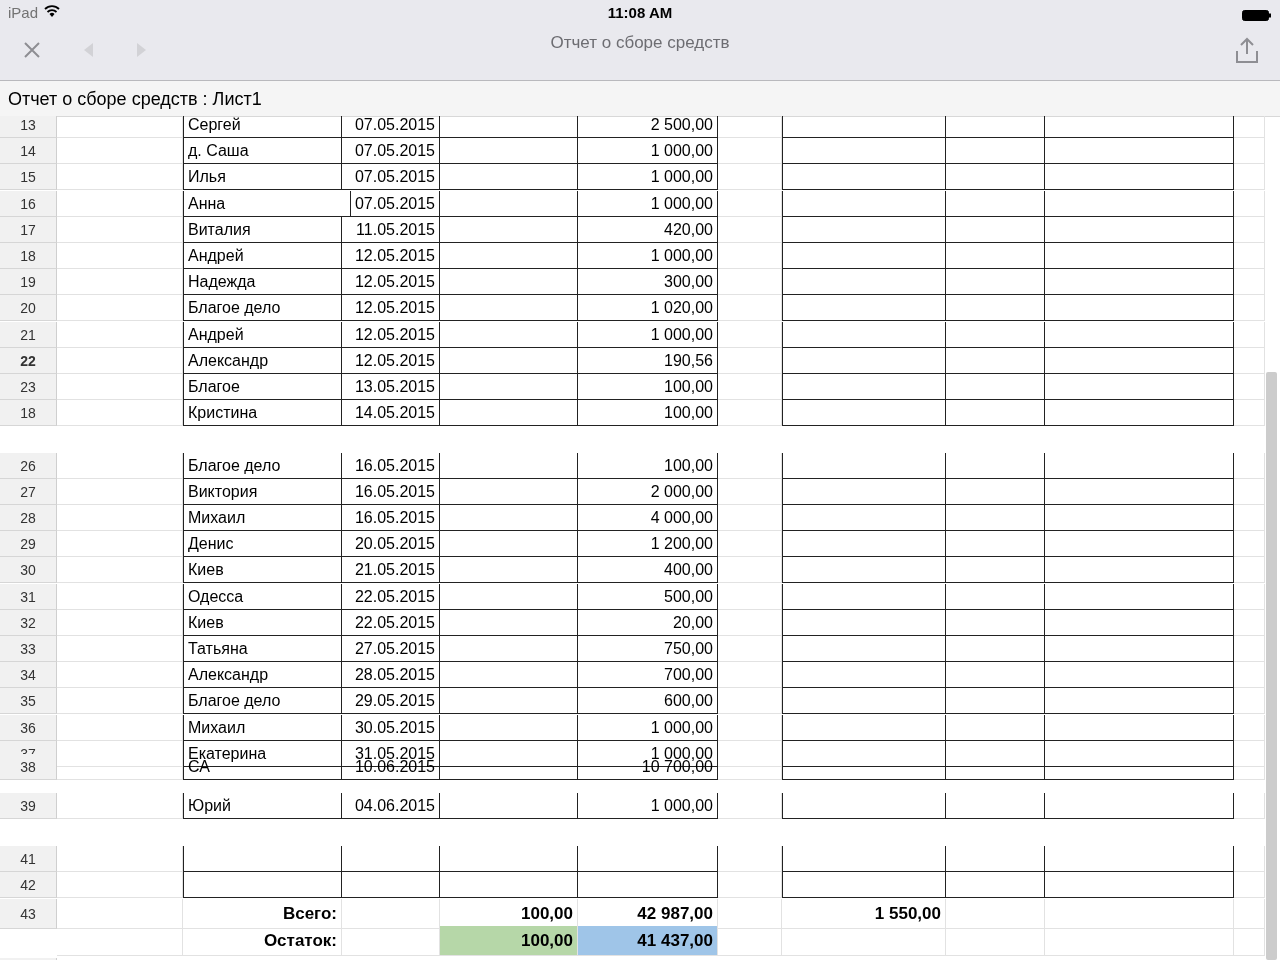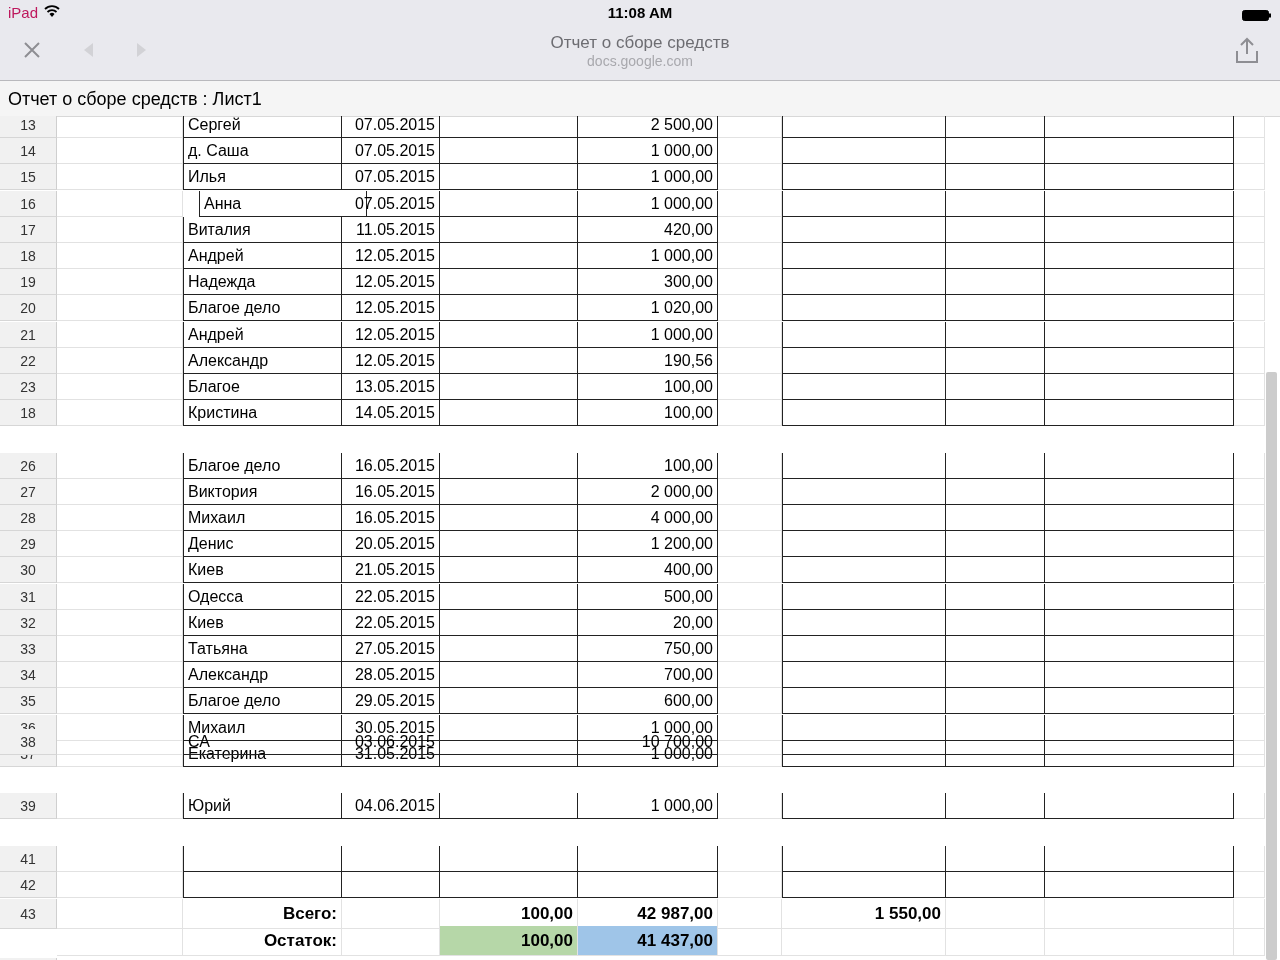--- a/index.html
+++ b/index.html
@@ -1,18 +1,18 @@
 <!DOCTYPE html>
 <html><head>
 <meta charset="utf-8">
 <style>
   html, body { margin:0; padding:0; }
   body { width:1280px; height:960px; overflow:hidden; background:#ffffff; font-family:"Liberation Sans", sans-serif; position:relative; }
   .statusbar { position:absolute; left:0; top:0; width:1280px; height:26px; background:#e9e9ee; }
-  .sb-device { position:absolute; left:8px; top:4px; font-size:15px; color:#be185d; }
+  .sb-device { position:absolute; left:8px; top:4px; font-size:15px; color:#737373; }
   .sb-wifi { position:absolute; left:44px; top:4px; }
   .sb-time { position:absolute; left:0; width:1280px; top:4px; text-align:center; font-size:15px; font-weight:bold; color:#000; }
   .sb-battery { position:absolute; right:8px; top:7px; width:30px; height:11px; }
   .navbar { position:absolute; left:0; top:26px; width:1280px; height:54px; background:#e9e9ee; border-bottom:1px solid #b9b9bd; }
   .nav-btn { position:absolute; top:8px; width:36px; height:36px; display:flex; align-items:center; justify-content:center; cursor:pointer; }
   .nav-title { position:absolute; left:0; width:1280px; top:7px; text-align:center; font-size:17px; color:#6d6d72; }
   .nav-url { position:absolute; left:0; width:1280px; top:27px; text-align:center; font-size:14px; color:#a8a8ad; }
   .sheetbar { position:absolute; left:0; top:81px; width:1280px; height:35px; background:#f5f5f5; border-bottom:1px solid #d8d8d8; }
   .sheet-title { position:absolute; left:8px; top:8px; font-size:18px; color:#000; }
   .grid { position:absolute; left:0; top:116px; width:1265px; height:844px; overflow:hidden; }
@@ -62,21 +62,20 @@
     </span>
   </div>
   <div class="nav-btn" style="left:124px;">
     <span>
       <svg width="14" height="18" viewBox="0 0 14 18">
           <path d="M2 2 L11 9 L2 16 Z" fill="#d2d2d6"></path>
         </svg>
     </span>
   </div>
   <div class="nav-title">Отчет о сборе средств</div>
-  <div class="nav-url">docs.google.com</div>
   <div class="nav-btn" style="left:1229px;">
     <span>
       <svg width="26" height="28" viewBox="0 0 26 28">
           <path d="M13 3 V18 M7 9 L13 3 L19 9" stroke="#8e8e93" stroke-width="2" fill="none"></path>
           <path d="M3 15 V26 H23 V15" stroke="#8e8e93" stroke-width="2" fill="none"></path>
         </svg>
     </span>
   </div>
 </div>
 
@@ -120,21 +119,21 @@
       <div class="cell  b right" style="left: 578px; width: 140px; border-left: none;">1 000,00</div>
       <div class="cell " style="left: 718px; width: 64px;"></div>
       <div class="cell  b" style="left: 782px; width: 164px;"></div>
       <div class="cell  b" style="left: 946px; width: 99px; border-left: none;"></div>
       <div class="cell  b" style="left: 1045px; width: 189px; border-left: none;"></div>
       <div class="cell " style="left: 1234px; width: 31px;"></div>
     </div>
     <div class="row" style="top: 74.6px;">
       <div class="cell rh" style="left: 0px; width: 57px;">16</div>
       <div class="cell " style="left: 57px; width: 126px;"></div>
-      <div class="cell  b left" style="left: 183px; width: 168px; margin-left: 16px;">Анна</div>
+      <div class="cell  b left" style="left: 183px; width: 168px;">Анна</div>
       <div class="cell  b right" style="left: 342px; width: 98px; border-left: none;">07.05.2015</div>
       <div class="cell  b" style="left: 440px; width: 138px; border-left: none;"></div>
       <div class="cell  b right" style="left: 578px; width: 140px; border-left: none;">1 000,00</div>
       <div class="cell " style="left: 718px; width: 64px;"></div>
       <div class="cell  b" style="left: 782px; width: 164px;"></div>
       <div class="cell  b" style="left: 946px; width: 99px; border-left: none;"></div>
       <div class="cell  b" style="left: 1045px; width: 189px; border-left: none;"></div>
       <div class="cell " style="left: 1234px; width: 31px;"></div>
     </div>
     <div class="row" style="top: 100.8px;">
@@ -196,21 +195,21 @@
       <div class="cell  b right" style="left: 342px; width: 98px; border-left: none;">12.05.2015</div>
       <div class="cell  b" style="left: 440px; width: 138px; border-left: none;"></div>
       <div class="cell  b right" style="left: 578px; width: 140px; border-left: none;">1 000,00</div>
       <div class="cell " style="left: 718px; width: 64px;"></div>
       <div class="cell  b" style="left: 782px; width: 164px;"></div>
       <div class="cell  b" style="left: 946px; width: 99px; border-left: none;"></div>
       <div class="cell  b" style="left: 1045px; width: 189px; border-left: none;"></div>
       <div class="cell " style="left: 1234px; width: 31px;"></div>
     </div>
     <div class="row" style="top: 231.8px;">
-      <div class="cell rh" style="left: 0px; width: 57px;">22</div>
+      <div class="cell rh" style="left: 0px; width: 57px; font-weight: bold;">22</div>
       <div class="cell " style="left: 57px; width: 126px;"></div>
       <div class="cell  b left" style="left: 183px; width: 159px;">Александр</div>
       <div class="cell  b right" style="left: 342px; width: 98px; border-left: none;">12.05.2015</div>
       <div class="cell  b" style="left: 440px; width: 138px; border-left: none;"></div>
       <div class="cell  b right" style="left: 578px; width: 140px; border-left: none;">190,56</div>
       <div class="cell " style="left: 718px; width: 64px;"></div>
       <div class="cell  b" style="left: 782px; width: 164px;"></div>
       <div class="cell  b" style="left: 946px; width: 99px; border-left: none;"></div>
       <div class="cell  b" style="left: 1045px; width: 189px; border-left: none;"></div>
       <div class="cell " style="left: 1234px; width: 31px;"></div>
@@ -390,25 +389,25 @@
       <div class="cell  b left" style="left: 183px; width: 159px;">Екатерина</div>
       <div class="cell  b right" style="left: 342px; width: 98px; border-left: none;">31.05.2015</div>
       <div class="cell  b" style="left: 440px; width: 138px; border-left: none;"></div>
       <div class="cell  b right" style="left: 578px; width: 140px; border-left: none;">1 000,00</div>
       <div class="cell " style="left: 718px; width: 64px;"></div>
       <div class="cell  b" style="left: 782px; width: 164px;"></div>
       <div class="cell  b" style="left: 946px; width: 99px; border-left: none;"></div>
       <div class="cell  b" style="left: 1045px; width: 189px; border-left: none;"></div>
       <div class="cell " style="left: 1234px; width: 31px;"></div>
     </div>
-    <div class="row" style="top: 613px;">
+    <div class="row" style="top: 638px;">
       <div class="cell rh" style="left: 0px; width: 57px;">38</div>
       <div class="cell " style="left: 57px; width: 126px;"></div>
       <div class="cell  b left" style="left: 183px; width: 159px;">СА</div>
-      <div class="cell  b right" style="left: 342px; width: 98px; border-left: none;">03.06.2015</div>
+      <div class="cell  b right" style="left: 342px; width: 98px; border-left: none;">10.06.2015</div>
       <div class="cell  b" style="left: 440px; width: 138px; border-left: none;"></div>
       <div class="cell  b right" style="left: 578px; width: 140px; border-left: none;">10 700,00</div>
       <div class="cell " style="left: 718px; width: 64px;"></div>
       <div class="cell  b" style="left: 782px; width: 164px;"></div>
       <div class="cell  b" style="left: 946px; width: 99px; border-left: none;"></div>
       <div class="cell  b" style="left: 1045px; width: 189px; border-left: none;"></div>
       <div class="cell " style="left: 1234px; width: 31px;"></div>
     </div>
     <div class="row" style="top: 677.2px;">
       <div class="cell rh" style="left: 0px; width: 57px;">39</div>

